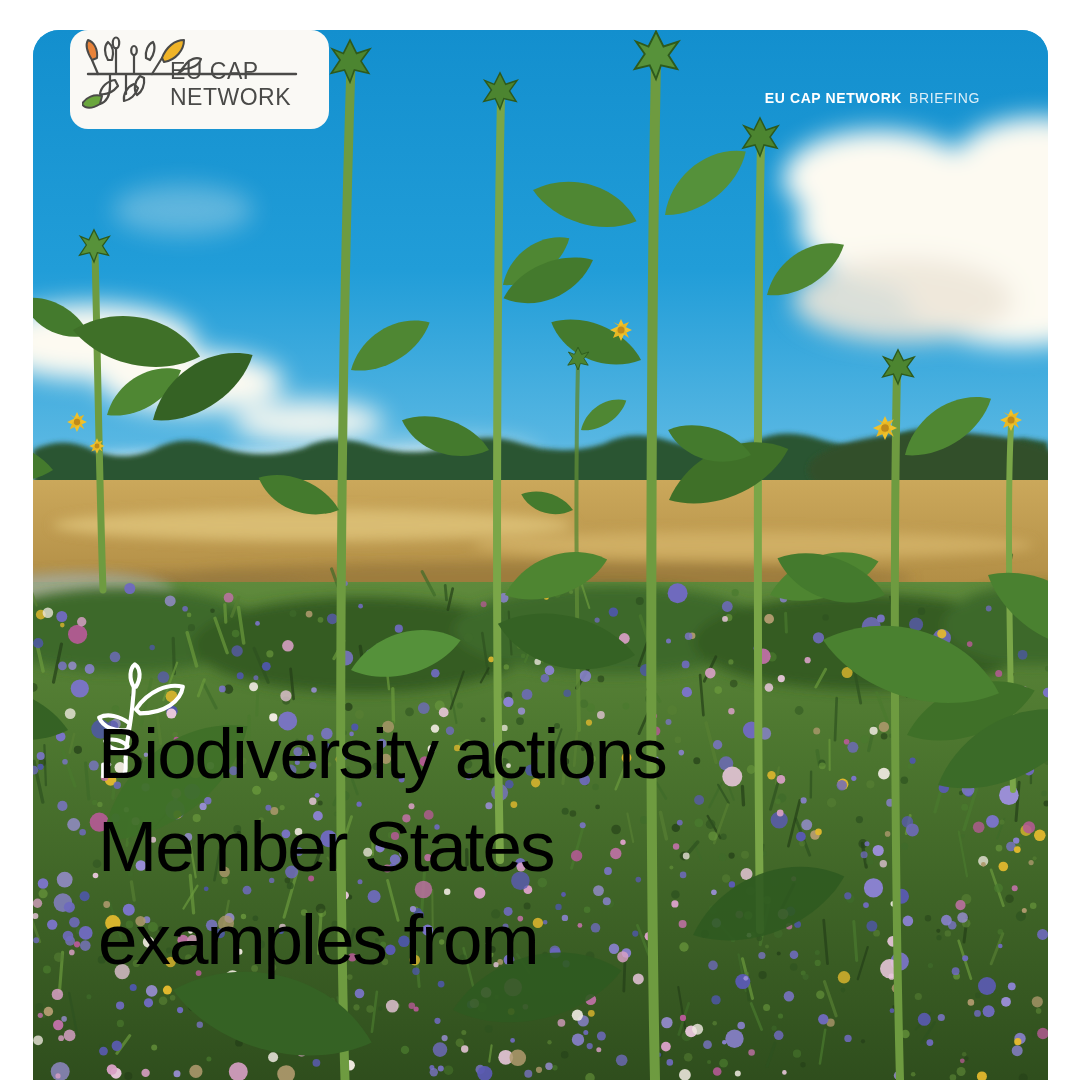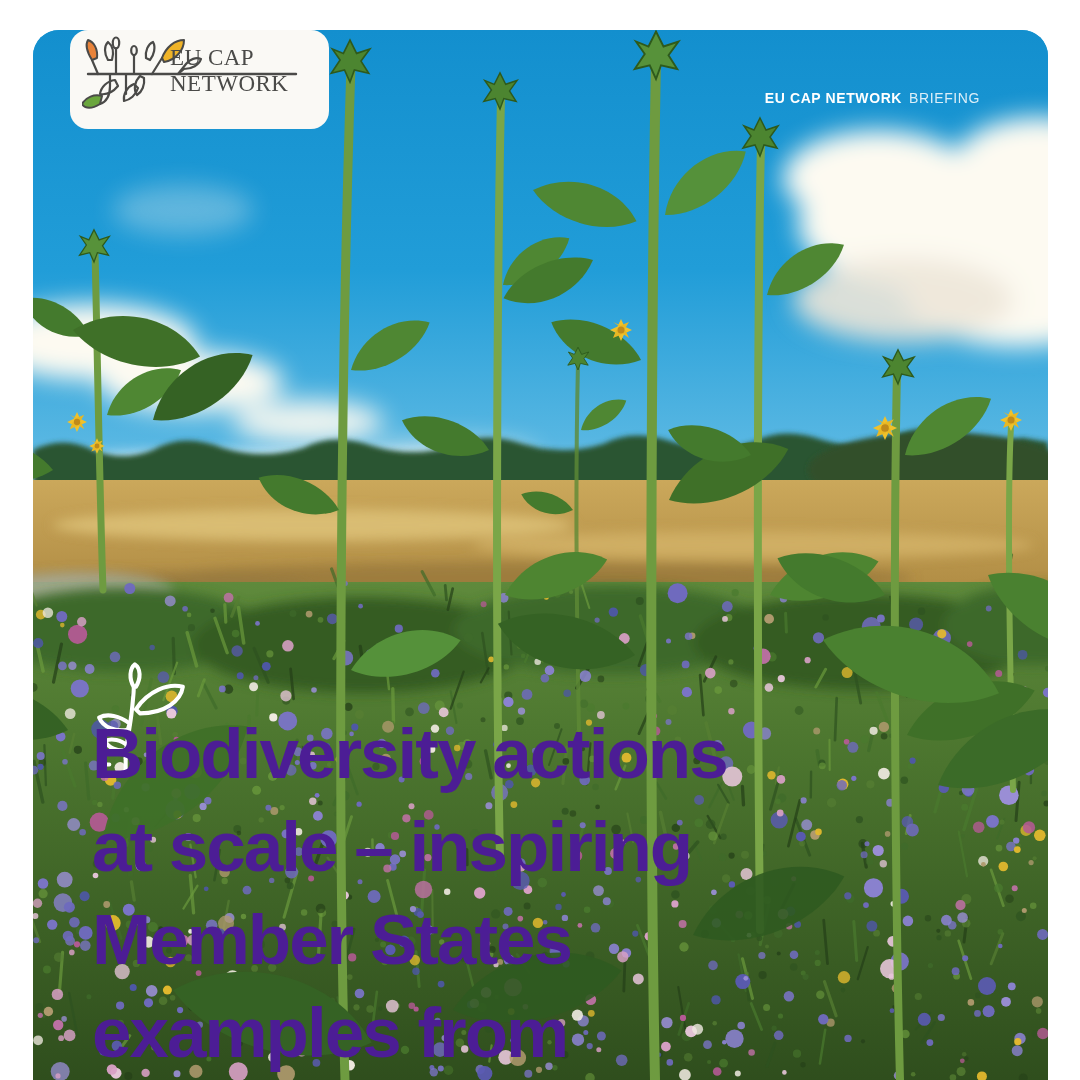--- a/index.html
+++ b/index.html
@@ -10,27 +10,27 @@
   .photo svg.art{position:absolute;left:0;top:0;width:100%;height:100%;display:block;}
 
   .briefing{position:absolute;top:60px;right:68px;z-index:5;color:#ffffff;
             font-size:14px;letter-spacing:.6px;white-space:nowrap;}
   .briefing .b{font-weight:700;}
   .briefing .r{font-weight:400;color:rgba(255,255,255,.85);margin-left:7px;}
 
   .logo-card{position:absolute;left:70px;top:30px;width:259px;height:99px;
              background:#FAF9F5;border-radius:18px;z-index:6;}
   .logo-card svg.branch{position:absolute;left:12px;top:4px;width:232px;height:90px;}
-  .logo-text{position:absolute;left:100px;top:15px;color:#4A4A48;font-size:23px;
-             line-height:26px;letter-spacing:.5px;font-weight:400;font-family:Liberation Serif, serif;}
+  .logo-text{position:absolute;left:100px;top:28px;color:#4A4A48;font-size:23px;
+             line-height:26px;letter-spacing:.5px;font-weight:400;}
 
   .sprout{position:absolute;left:62px;top:630px;width:94px;height:118px;z-index:4;}
 
-  .title{position:absolute;left:59px;top:677px;z-index:5;color:#4c1d95;
-         font-weight:700;font-size:71px;line-height:93px;letter-spacing:-2px;
+  .title{position:absolute;left:65px;top:677px;z-index:5;color:#000000;
+         font-weight:400;font-size:71px;line-height:93px;letter-spacing:-2px;
          white-space:nowrap;}
 </style>
 </head>
 <body>
 
 <div class="page">
 
   <div class="photo">
     <svg class="art" id="art" viewBox="0 0 1015 1050" preserveAspectRatio="none">
       <defs>
@@ -1176,21 +1176,20 @@
       <path d="M30,96 L30,106 Q30,114 22,114 L8,114 L8,102 L14,102"></path>
       <path d="M30,96 C30,84 34,68 36,50 C37,40 38,32 38,26"></path>
       <path d="M38,26 C33,18 34,8 39,4 C45,8 45,18 40,26 Z"></path>
       <path d="M40,48 C52,30 72,22 86,26 C84,40 68,52 44,52 Z"></path>
       <path d="M34,62 C24,54 12,52 4,56 C8,66 20,70 32,68 Z"></path>
       <path d="M32,84 C26,78 16,76 10,79 C13,86 22,89 30,88 Z"></path>
     </svg>
 
     <div class="title">
       <div>Biodiversity actions</div>
-      <div>at scale – inspiring</div>
       <div>Member States</div>
       <div>examples from</div>
     </div>
   </div>
 
   <div class="logo-card">
     <svg class="branch" viewBox="0 0 232 90" fill="none" stroke="#4A4A48" stroke-width="2.2" stroke-linecap="round" stroke-linejoin="round">
       <path d="M6,40 H214" stroke-width="2.4"></path>
       <path d="M34,40 V14"></path>
         <ellipse cx="34" cy="9" rx="3.2" ry="5.5"></ellipse>

